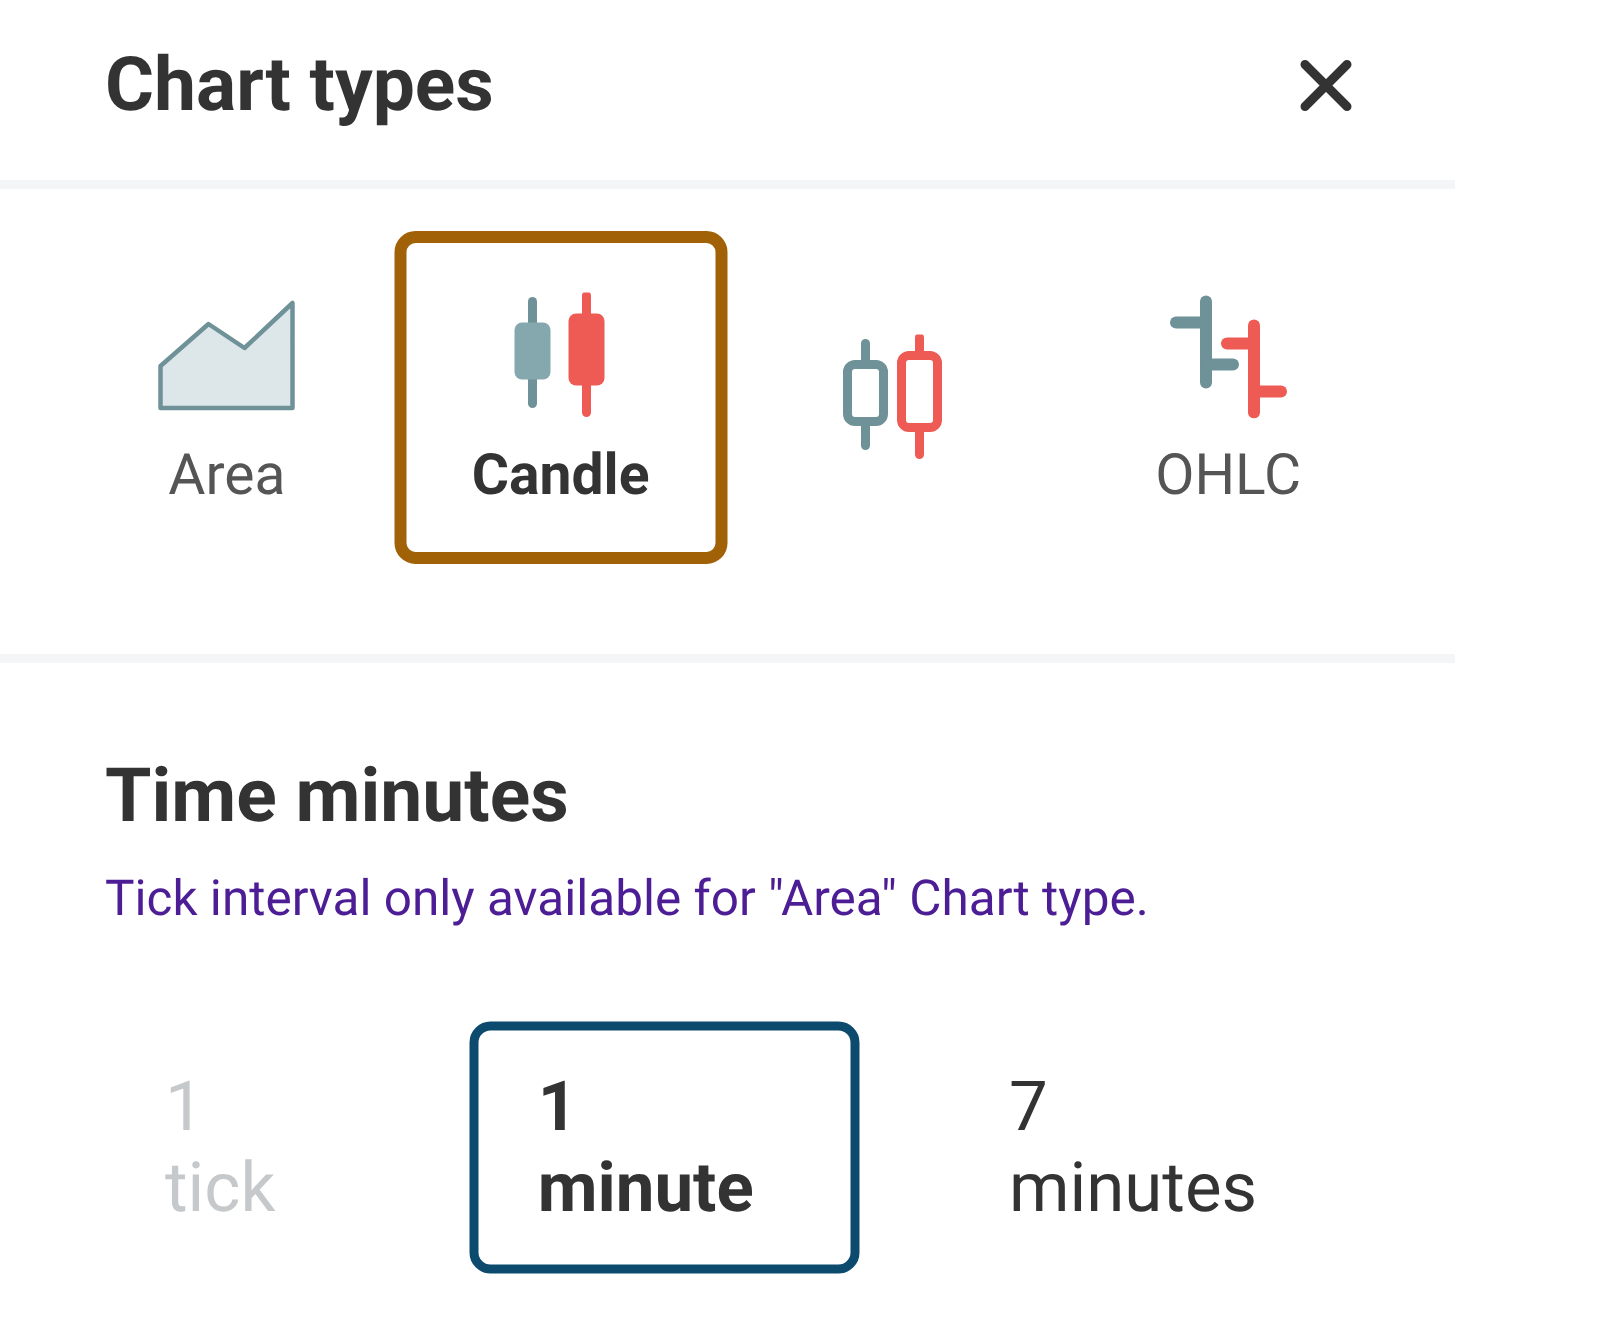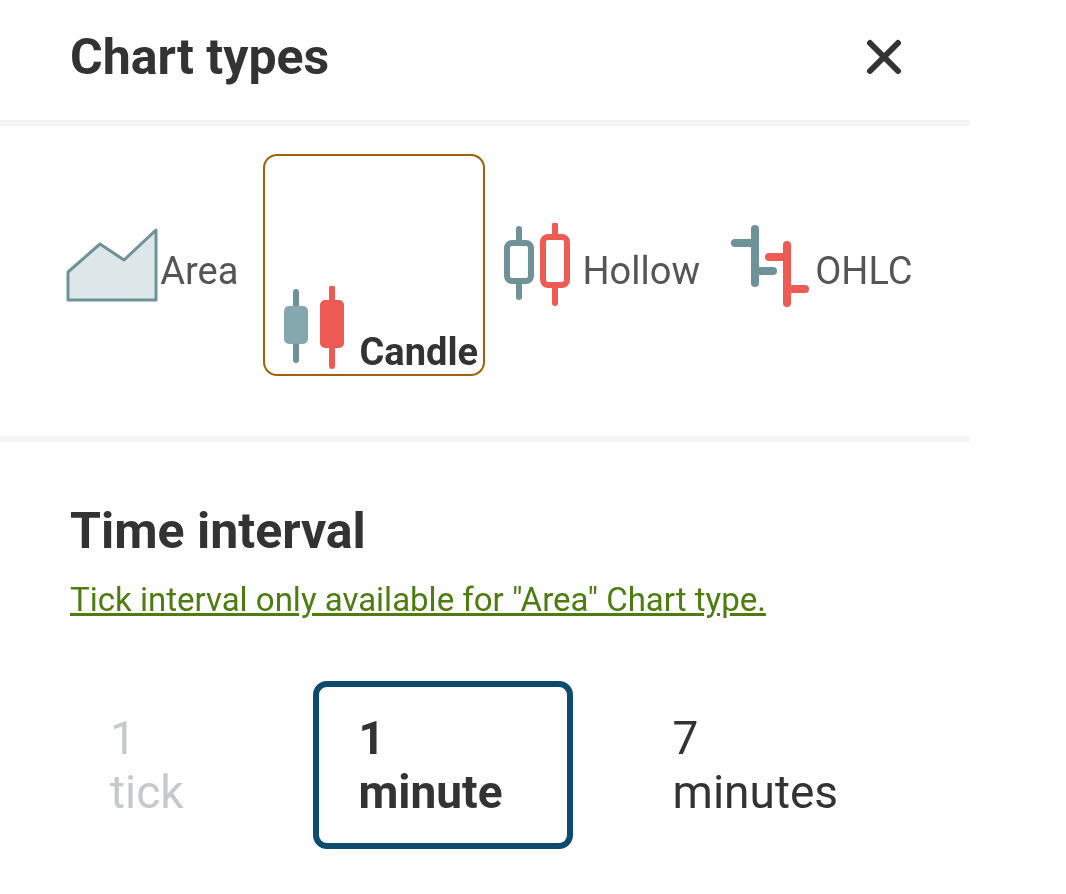--- a/index.html
+++ b/index.html
@@ -50,29 +50,28 @@
     display: flex;
     justify-content: space-around;
     align-items: stretch;
     padding: 28px 40px 60px 40px;
     gap: 0;
   }
   .chart-tile {
     width: 222px;
     height: 222px;
     display: flex;
-    flex-direction: row;
+    flex-direction: column;
     align-items: center;
     justify-content: center;
     border-radius: 14px;
     cursor: pointer;
   }
   .chart-tile.selected {
-    border: 2px solid #a16207;
-    align-items: flex-end;
+    border: 8px solid #a16207;
   }
   .tile-icon {
     height: 92px;
     display: flex;
     align-items: center;
     justify-content: center;
   }
   .tile-label {
     font-size: 38px;
     color: #555;
@@ -87,23 +86,22 @@
   .ti-section {
     padding: 60px 70px 0 70px;
   }
   .ti-title {
     font-size: 50px;
     font-weight: 700;
     color: #333;
   }
   .ti-help {
     font-size: 33px;
-    color: #4d7c0f;
+    color: #4c1d95;
     margin-top: 20px;
-    text-decoration: underline;
   }
 
   .ti-row {
     display: flex;
     justify-content: center;
     align-items: center;
     gap: 60px;
     margin-top: 62px;
   }
   .ti-pill {
@@ -168,21 +166,20 @@
       <div class="tile-icon">
         <svg width="90" height="84" viewBox="0 0 90 84">
 
           <line x1="26" y1="6" x2="26" y2="74" stroke="#6f9198" stroke-width="6" stroke-linecap="round"></line>
           <rect x="14" y="20" width="24" height="38" rx="5" fill="#ffffff" stroke="#6f9198" stroke-width="6"></rect>
 
           <line x1="62" y1="2" x2="62" y2="80" stroke="#ee5b54" stroke-width="6" stroke-linecap="round"></line>
           <rect x="50" y="14" width="24" height="48" rx="5" fill="#ffffff" stroke="#ee5b54" stroke-width="6"></rect>
         </svg>
       </div>
-      <div class="tile-label">Hollow</div>
     </div>
 
     <div class="chart-tile">
       <div class="tile-icon">
         <svg width="90" height="84" viewBox="0 0 90 84">
 
           <line x1="30" y1="6" x2="30" y2="60" stroke="#6f9198" stroke-width="8" stroke-linecap="round"></line>
           <line x1="10" y1="20" x2="30" y2="20" stroke="#6f9198" stroke-width="8" stroke-linecap="round"></line>
           <line x1="30" y1="48" x2="48" y2="48" stroke="#6f9198" stroke-width="8" stroke-linecap="round"></line>
 
@@ -192,21 +189,21 @@
         </svg>
       </div>
       <div class="tile-label">OHLC</div>
     </div>
 
   </div>
 
   <div class="divider"></div>
 
   <div class="ti-section">
-    <div class="ti-title">Time interval</div>
+    <div class="ti-title">Time minutes</div>
     <div class="ti-help">Tick interval only available for "Area" Chart type.</div>
 
     <div class="ti-row">
       <div class="ti-pill disabled">1 tick</div>
       <div class="ti-pill selected">1 minute</div>
       <div class="ti-pill">7 minutes</div>
     </div>
   </div>
 
 </div>

